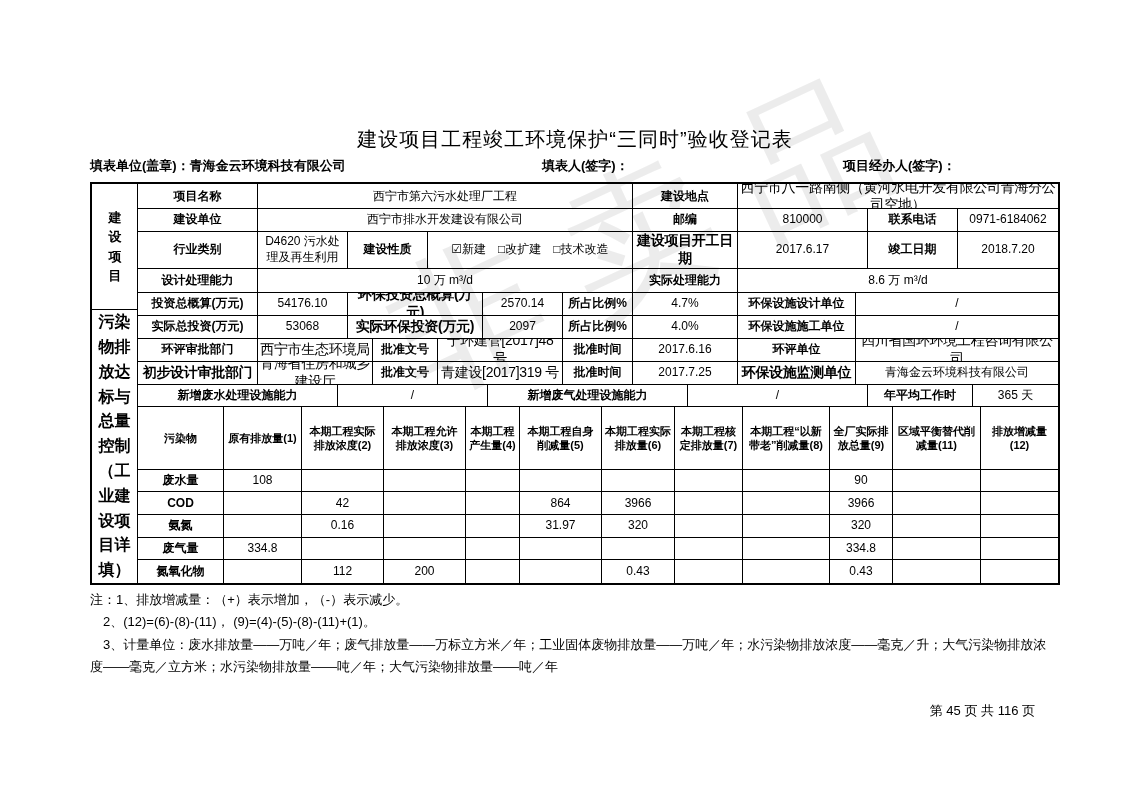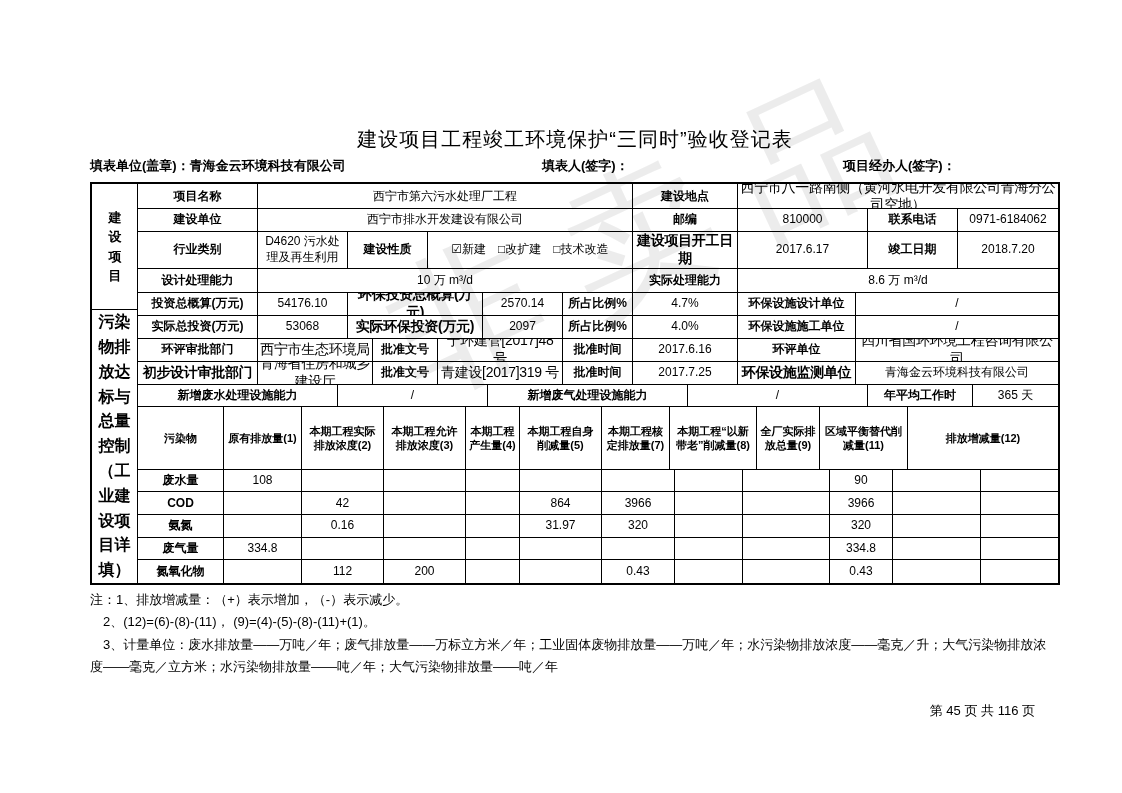--- a/index.html
+++ b/index.html
@@ -141,20 +141,21 @@
       <div class="c cend">365 天</div>
     </div>
 
     <div class="row hr63">
       <div class="c p1 hdr">污染物</div>
       <div class="c p2 hdr">原有排放量(1)</div>
       <div class="c p3 hdr">本期工程实际排放浓度(2)</div>
       <div class="c p4 hdr">本期工程允许排放浓度(3)</div>
       <div class="c p5 hdr">本期工程产生量(4)</div>
       <div class="c p6 hdr">本期工程自身削减量(5)</div>
+      <div class="c p7 hdr">本期工程实际排放量(6)</div>
       <div class="c p8 hdr">本期工程核定排放量(7)</div>
       <div class="c p9 hdr">本期工程“以新带老”削减量(8)</div>
       <div class="c p10 hdr">全厂实际排放总量(9)</div>
       <div class="c p11 hdr">区域平衡替代削减量(11)</div>
       <div class="c cend hdr">排放增减量(12)</div>
     </div>
 
     <div class="row hr23">
       <div class="c p1 lbl">废水量</div>
       <div class="c p2">108</div>

